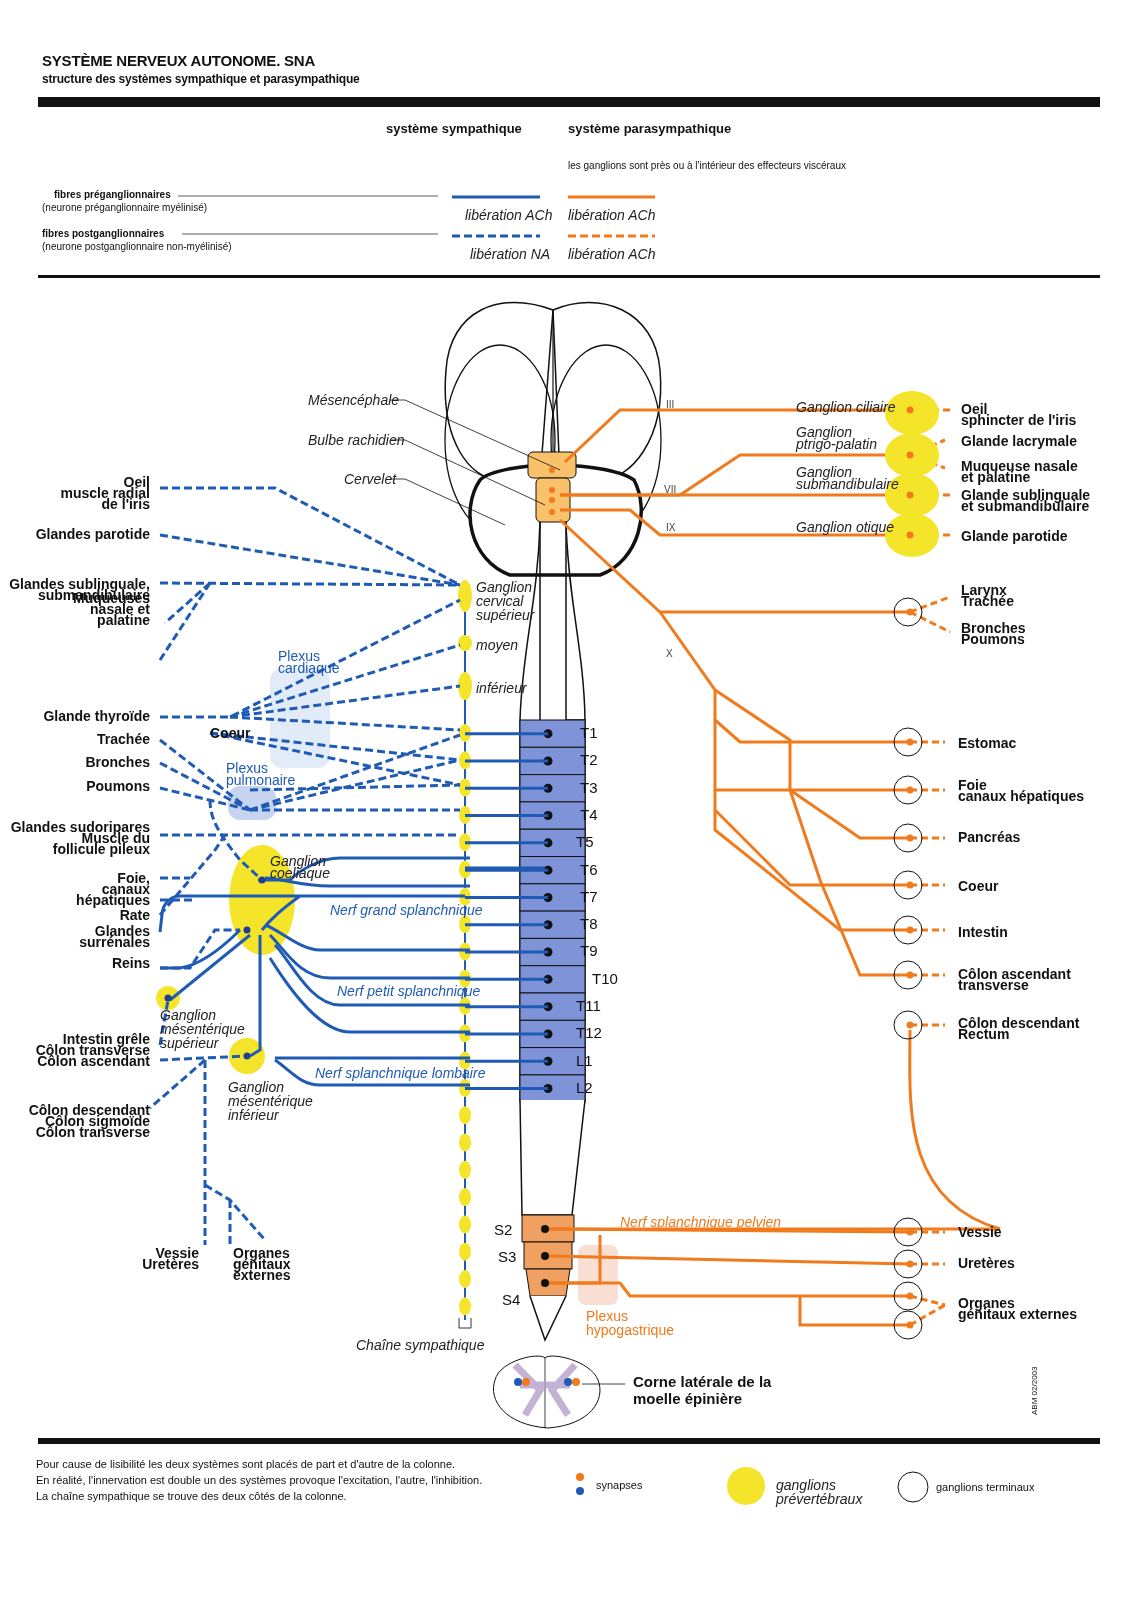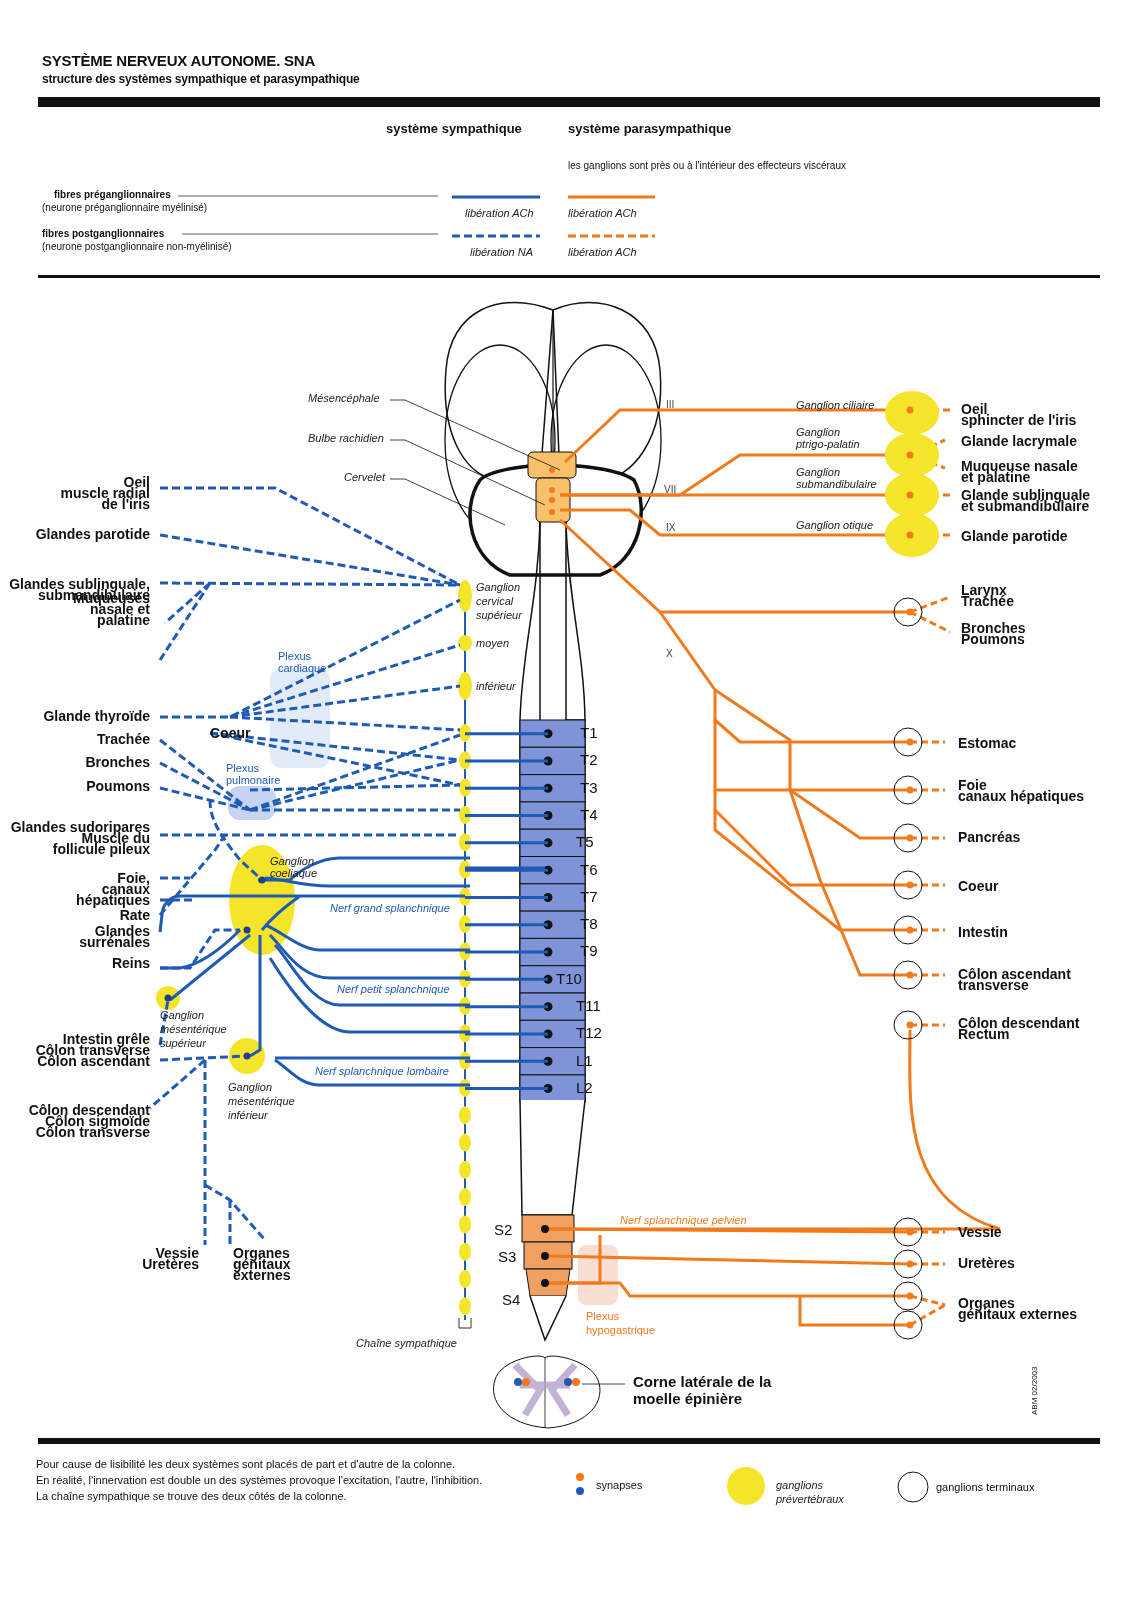--- a/index.html
+++ b/index.html
@@ -5,21 +5,21 @@
   html,body{margin:0;padding:0;background:#fff;}
   body{width:1140px;height:1608px;position:relative;overflow:hidden;font-family:"Liberation Sans",sans-serif;color:#111;}
   .abs{position:absolute;}
   .title1{left:42px;top:52px;font-size:15px;font-weight:bold;letter-spacing:-0.2px;}
   .title2{left:42px;top:72px;font-size:12px;font-weight:bold;letter-spacing:-0.2px;}
   .bar{left:38px;width:1062px;background:#111;}
   .hdr{font-size:13px;font-weight:bold;}
   .small{font-size:10px;}
   .lbl{font-size:14px;font-weight:bold;line-height:11px;}
   .lbl.r{text-align:right;}
-  .ital{font-style:italic;font-size:11px;color:#222;}
+  .ital{font-style:italic;font-size:14px;color:#222;}
   .ital.b{color:#1f5bb5;}
   .ital.o{color:#f07a1c;}
   .seg{font-size:15px;color:#111;}
   svg{position:absolute;left:0;top:0;}
   .foot{font-size:11px;line-height:16px;}
 </style>
 </head>
 <body>
 
 <div class="abs title1">SYSTÈME NERVEUX AUTONOME. SNA</div>
@@ -429,21 +429,21 @@
 <div id="seg-labels">
     <div class="abs seg" style="left: 580px; top: 724px;">T1</div>
     <div class="abs seg" style="left: 580px; top: 751.3px;">T2</div>
     <div class="abs seg" style="left: 580px; top: 778.6px;">T3</div>
     <div class="abs seg" style="left: 580px; top: 805.9px;">T4</div>
     <div class="abs seg" style="left: 576px; top: 833.2px;">T5</div>
     <div class="abs seg" style="left: 580px; top: 860.5px;">T6</div>
     <div class="abs seg" style="left: 580px; top: 887.8px;">T7</div>
     <div class="abs seg" style="left: 580px; top: 915.1px;">T8</div>
     <div class="abs seg" style="left: 580px; top: 942.4px;">T9</div>
-    <div class="abs seg" style="left: 556px; top: 969.7px;">T10</div>
+    <div class="abs seg" style="left: 592px; top: 969.7px;">T10</div>
     <div class="abs seg" style="left: 576px; top: 997px;">T11</div>
     <div class="abs seg" style="left: 576px; top: 1024.3px;">T12</div>
     <div class="abs seg" style="left: 576px; top: 1051.6px;">L1</div>
     <div class="abs seg" style="left: 576px; top: 1078.9px;">L2</div>
   </div>
 <div class="abs seg" style="left:494px;top:1221px;">S2</div>
 <div class="abs seg" style="left:498px;top:1248px;">S3</div>
 <div class="abs seg" style="left:502px;top:1275px;margin-top:16px;">S4</div>
 
 <div class="abs ital" style="left:796px;top:399px;">Ganglion  ciliaire</div>

